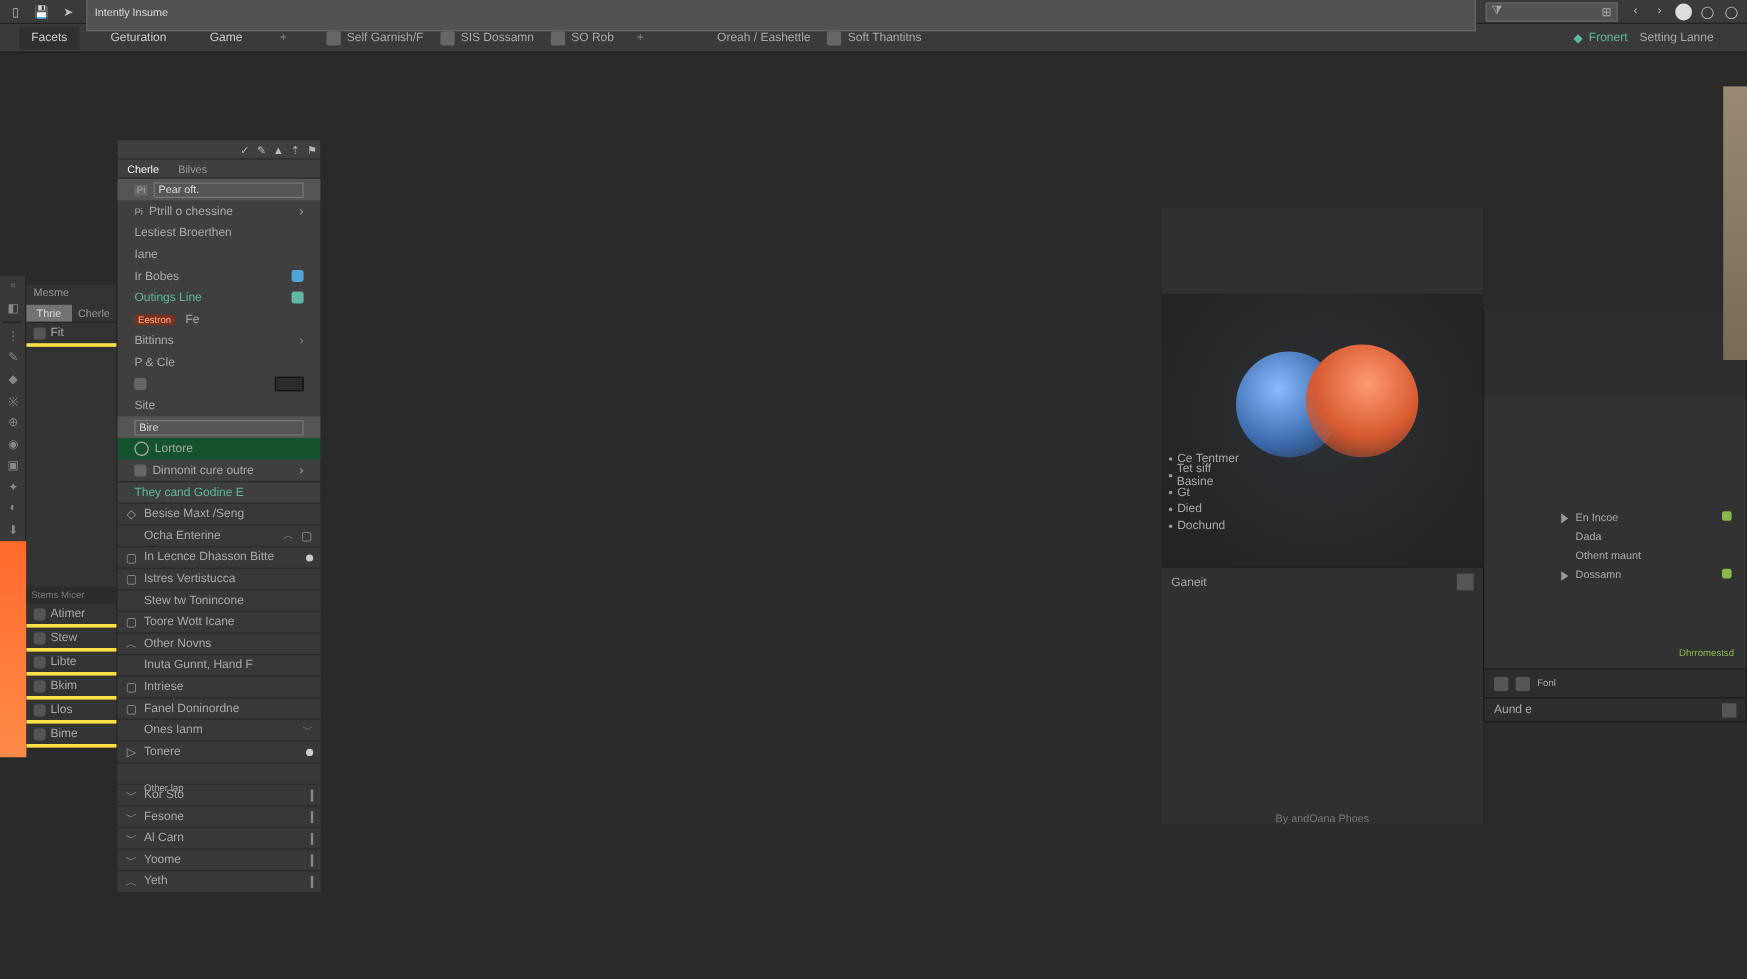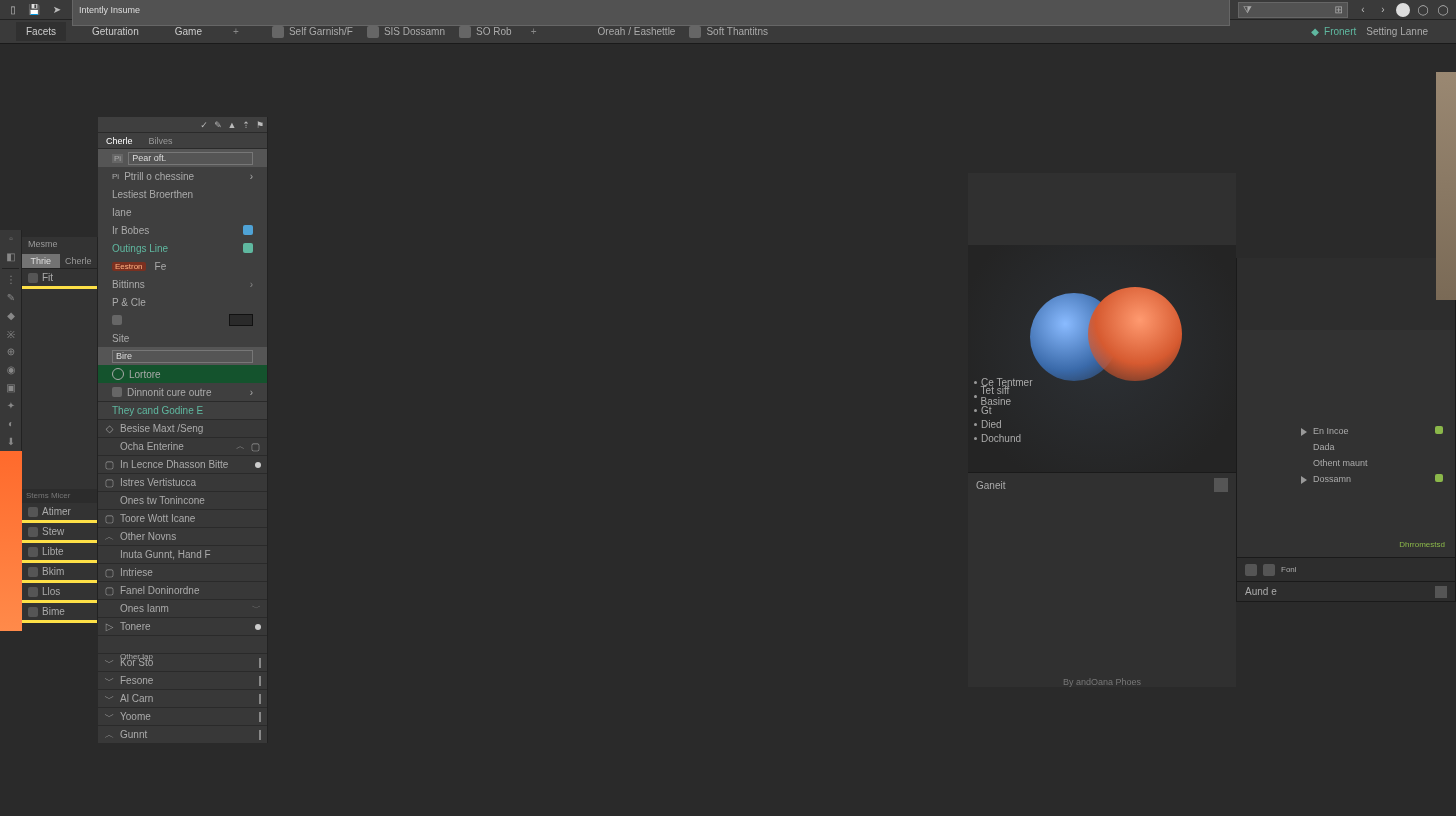--- a/index.html
+++ b/index.html
@@ -306,21 +306,21 @@
           <span class="sic">▢</span>
           <span>In Lecnce Dhasson Bitte</span>
           <span style="margin-left: auto; width: 6px; height: 6px; border-radius: 50%; background: rgb(204, 204, 204);"></span>
         </div>
         <div class="row section">
           <span class="sic">▢</span>
           <span>Istres Vertistucca</span>
         </div>
         <div class="row section">
           <span class="sic"></span>
-          <span>Ones tw Tonincone</span>
+          <span>Stew tw Tonincone</span>
         </div>
         <div class="row section">
           <span class="sic">▢</span>
           <span>Toore Wott Icane</span>
         </div>
         <div class="row section">
           <span class="sic">︿</span>
           <span>Other Novns</span>
         </div>
         <div class="row section">
@@ -364,21 +364,21 @@
           <span>Al Carn</span>
           <span style="margin-left: auto; width: 2px; height: 10px; background: rgb(136, 136, 136);"></span>
         </div>
         <div class="row section">
           <span class="sic">﹀</span>
           <span>Yoome</span>
           <span style="margin-left: auto; width: 2px; height: 10px; background: rgb(136, 136, 136);"></span>
         </div>
         <div class="row section">
           <span class="sic">︿</span>
-          <span>Gunnt</span>
+          <span>Yeth</span>
           <span style="margin-left: auto; width: 2px; height: 10px; background: rgb(136, 136, 136);"></span>
         </div>
       </div>
   </div>
 
   <div id="viewport">
     
   </div>
 
   <div id="inspect" class="col">

